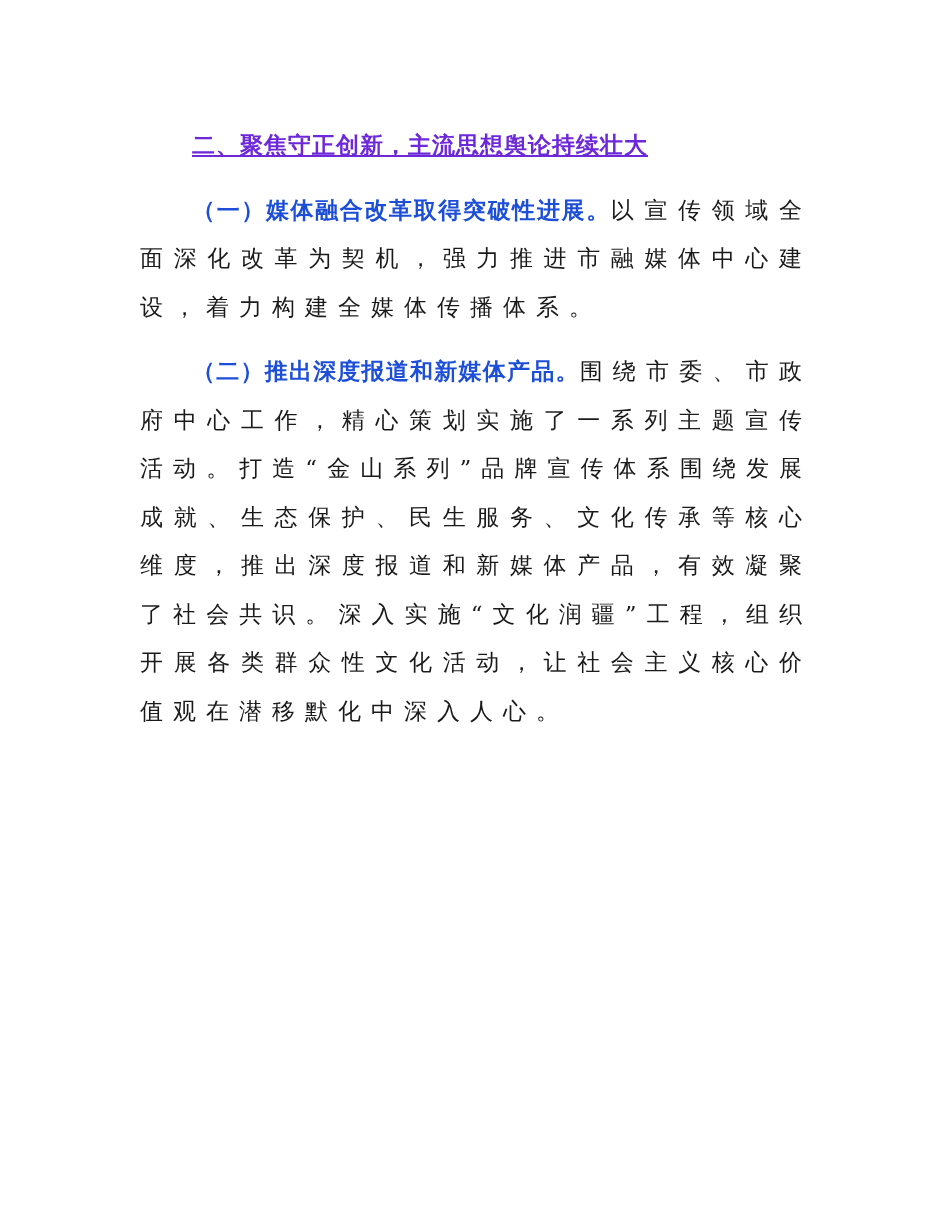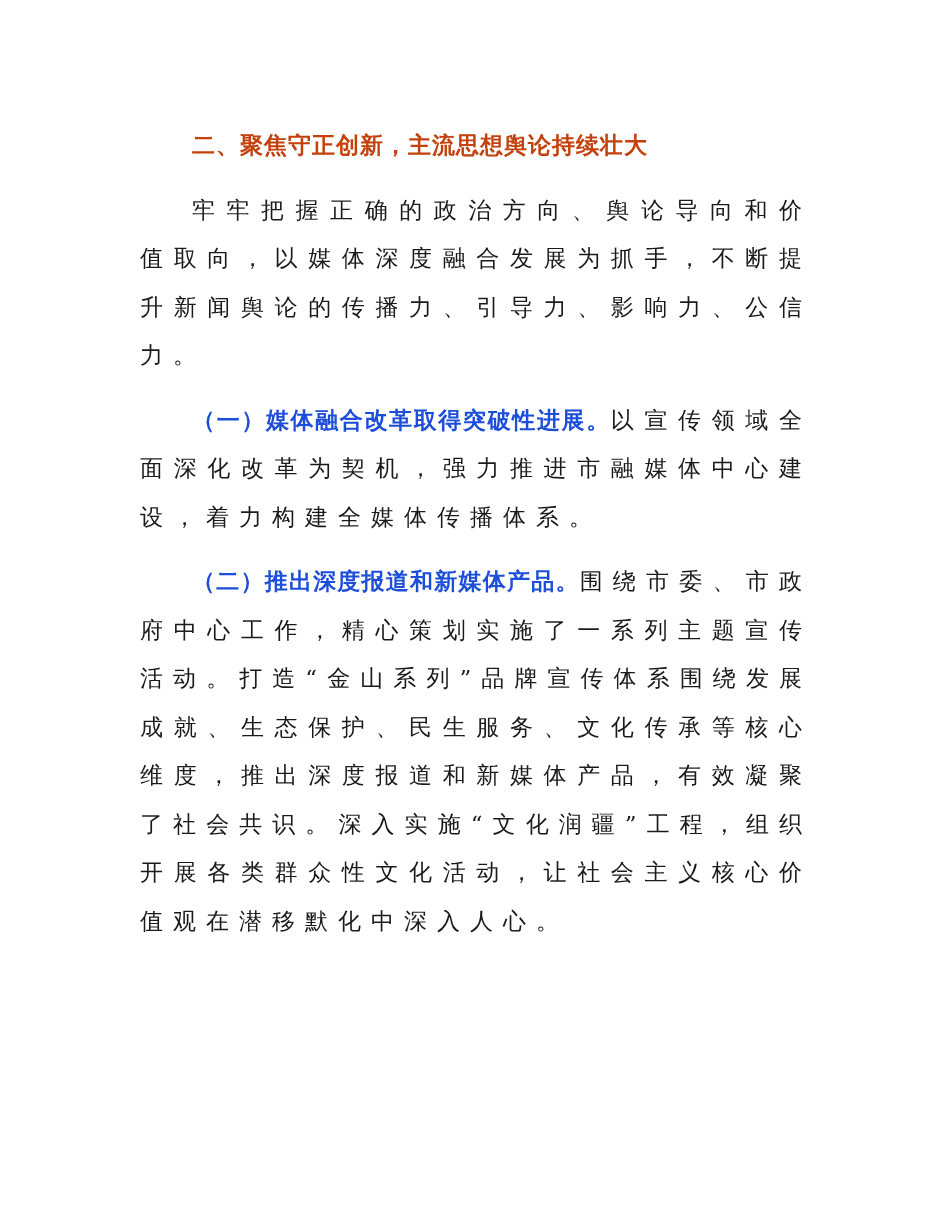--- a/index.html
+++ b/index.html
@@ -30,34 +30,34 @@
       text-justify: inter-character;
       word-break: break-all;
       font-weight: normal;
     }
     .para + .para { margin-top: 16px; }
     .indent { text-indent: 52px; }
     .heading {
       font-family: "DejaVu Sans", "Liberation Sans", sans-serif;
       font-weight: bold;
       letter-spacing: 1px;
-      color: #c2410c;
+      color: #6d28d9;
+      text-decoration: underline;
     }
     .lead {
       font-family: "DejaVu Sans", "Liberation Sans", sans-serif;
       font-weight: bold;
       letter-spacing: 1px;
       color: #1d4ed8;
     }
   </style>
 </head>
 <body>
 
 <div class="page">
 
   <p class="para indent heading">二、聚焦守正创新，主流思想舆论持续壮大</p>
 
-  <p class="para indent">牢牢把握正确的政治方向、舆论导向和价值取向，以媒体深度融合发展为抓手，不断提升新闻舆论的传播力、引导力、影响力、公信力。</p>
 
   <p class="para indent"><span class="lead">（一）媒体融合改革取得突破性进展。</span><span>以宣传领域全面深化改革为契机，强力推进市融媒体中心建设，着力构建全媒体传播体系。</span></p>
 
   <p class="para indent"><span class="lead">（二）推出深度报道和新媒体产品。</span><span>围绕市委、市政府中心工作，精心策划实施了一系列主题宣传活动。打造“金山系列”品牌宣传体系围绕发展成就、生态保护、民生服务、文化传承等核心维度，推出深度报道和新媒体产品，有效凝聚了社会共识。深入实施“文化润疆”工程，组织开展各类群众性文化活动，让社会主义核心价值观在潜移默化中深入人心。</span></p>
 </div>
 
 </body></html>

